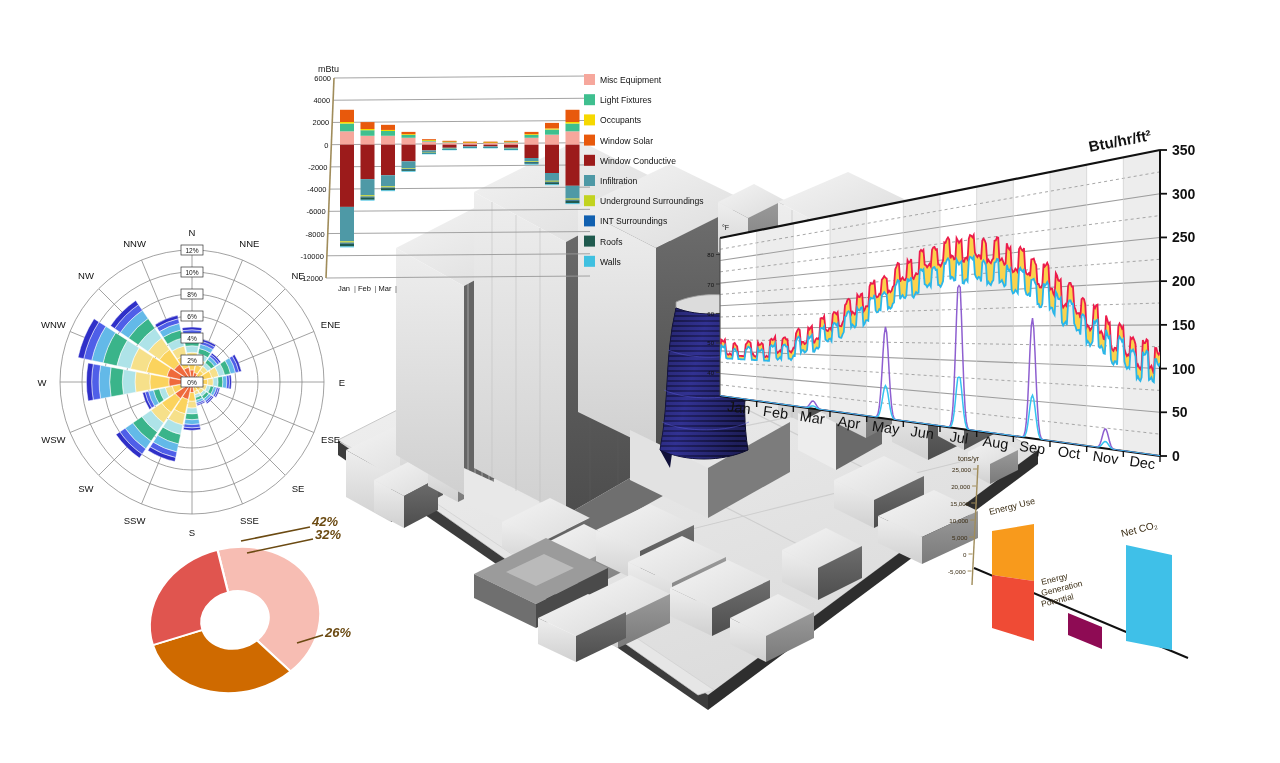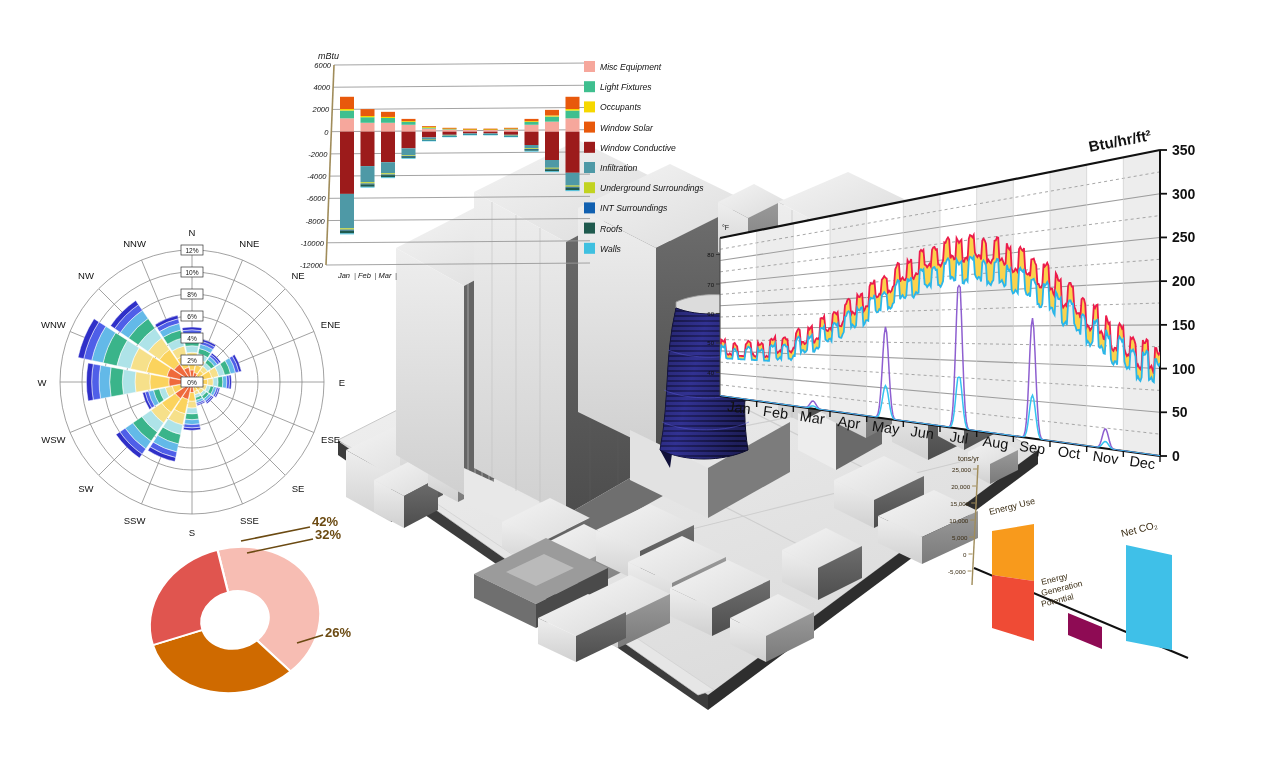--- a/index.html
+++ b/index.html
@@ -5,23 +5,23 @@
   html,body{margin:0;padding:0;background:#fff;}
   body{width:1280px;height:763px;overflow:hidden;position:relative;
        font-family:"Liberation Sans","DejaVu Sans",sans-serif;}
   .stage{position:absolute;inset:0;width:1280px;height:763px;background:#ffffff;}
   .layer{position:absolute;}
   .axlabel{font-size:9px;fill:#1a1a1a;}
 
   
   #city{left:278px;top:150px;width:760px;height:600px;}
   #windrose{left:-8px;top:212px;width:350px;height:330px;}
-  #monthchart{left:300px;top:47px;width:420px;height:250px;font-style:italic;}
+  #monthchart{left:300px;top:60px;width:420px;height:250px;}
   #rightchart{left:700px;top:138px;width:560px;height:345px;}
-  #donut{left:125px;top:495px;width:240px;height:235px;}
+  #donut{left:125px;top:495px;width:240px;height:235px;font-style:italic;}
   #co2{left:930px;top:445px;width:280px;height:245px;}
   svg{display:block;overflow:visible;}
 </style>
 </head>
 <body>
 
 <div class="stage">
 
   <div class="layer" id="city">
     <svg width="760" height="600" viewBox="0 0 760 600">

